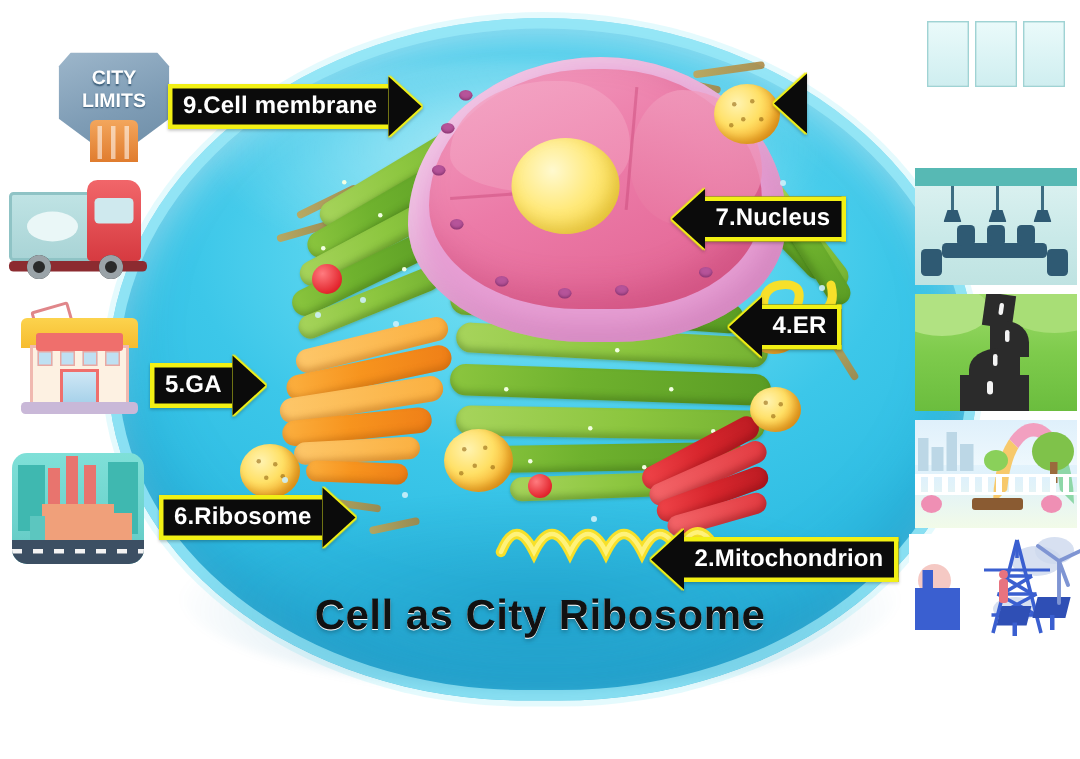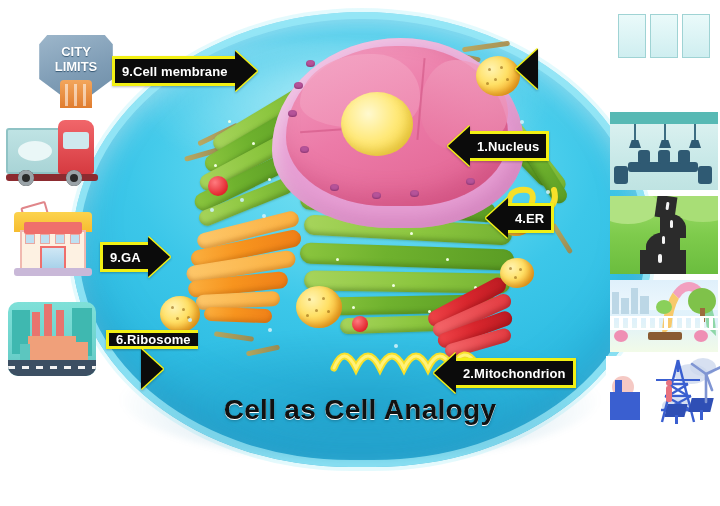--- a/index.html
+++ b/index.html
@@ -124,21 +124,21 @@
   
   .squig{ position:absolute; }
 
   
   .label{
     position:absolute; display:flex; align-items:center; height:30px;
     filter:drop-shadow(0 1px 1px rgba(0,0,0,.25));
   }
   .label .box{
     background:#0b0b0b; color:#ffffff;
-    font-weight:bold; font-size:13px; line-height:1;
+    font-weight:bold; font-size:16px; line-height:1;
     padding:0 7px; height:30px; display:flex; align-items:center;
     white-space:nowrap; letter-spacing:.1px;
   }
   .label.right .box{ border-top:3px solid #f2f014; border-bottom:3px solid #f2f014; border-left:3px solid #f2f014; }
   .label.left  .box{ border-top:3px solid #f2f014; border-bottom:3px solid #f2f014; border-right:3px solid #f2f014; }
   .arrowhead{ width:0; height:0; }
   .label.right .arrowhead{
     border-top:20px solid transparent; border-bottom:20px solid transparent;
     border-left:22px solid #0b0b0b; filter:drop-shadow(1px 0 0 #f2f014) drop-shadow(0 1px 0 #f2f014) drop-shadow(0 -1px 0 #f2f014);
   }
@@ -541,40 +541,40 @@
     <div class="box">9.Cell membrane</div>
     <div class="arrowhead"></div>
   </div>
 
   <div class="label left" style="left:516px;top:54px;">
     <div class="arrowhead"></div>
   </div>
 
   <div class="label left" style="left:448px;top:131px;">
     <div class="arrowhead"></div>
-    <div class="box">1.Nucleus</div>
+    <div class="box">7.Nucleus</div>
   </div>
 
   <div class="label left" style="left:486px;top:203px;">
     <div class="arrowhead"></div>
     <div class="box">4.ER</div>
   </div>
 
 
   <div class="label left" style="left:434px;top:358px;">
     <div class="arrowhead"></div>
     <div class="box">2.Mitochondrion</div>
   </div>
 
 
   <div class="label right" style="left:100px;top:242px;">
-    <div class="box">9.GA</div>
-    <div class="arrowhead"></div>
-  </div>
-
-  <div class="label right" style="left:106px;top:330px;flex-direction:column;">
+    <div class="box">5.GA</div>
+    <div class="arrowhead"></div>
+  </div>
+
+  <div class="label right" style="left:106px;top:330px;">
     <div class="box">6.Ribosome</div>
     <div class="arrowhead"></div>
   </div>
 
-  <div class="title">Cell as Cell Analogy</div>
+  <div class="title">Cell as City Ribosome</div>
 
 </div>
 
 </body></html>

